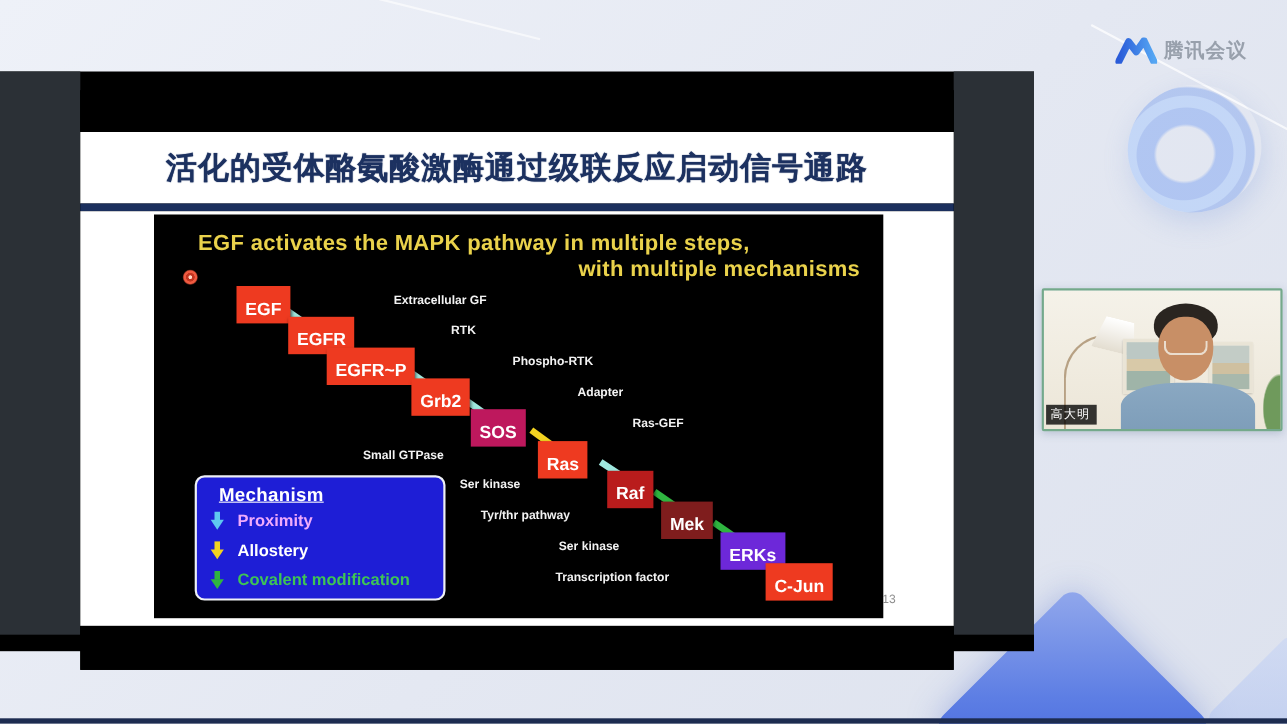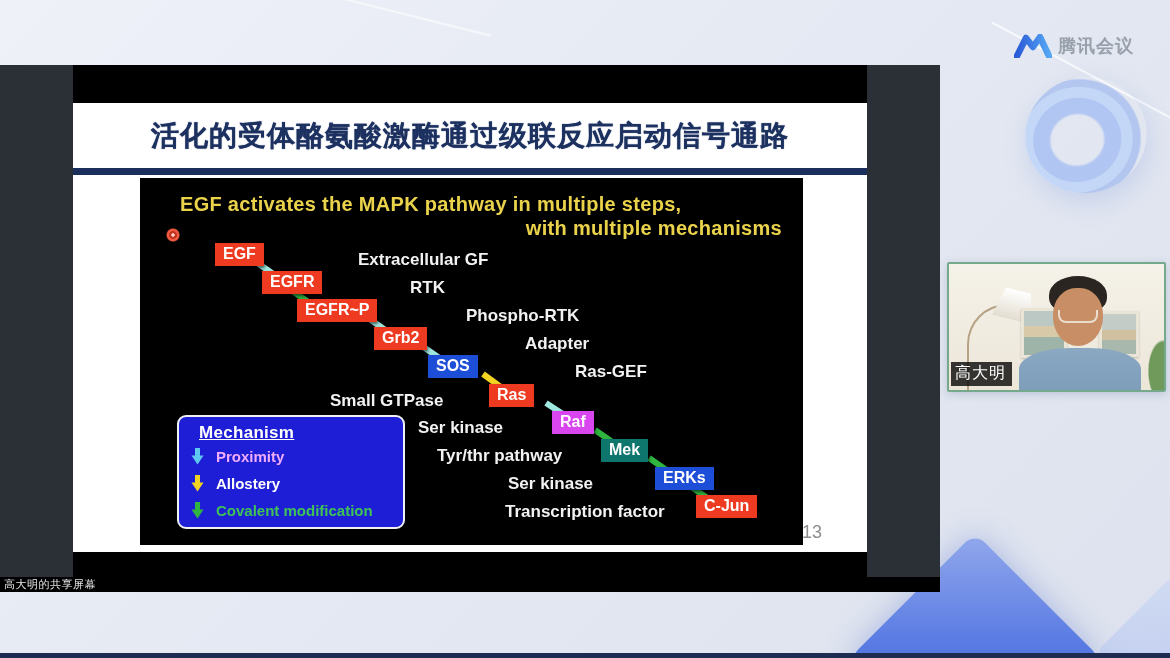--- a/index.html
+++ b/index.html
@@ -34,44 +34,44 @@
   
   .tm-logo { left:1014px; top:33px; height:26px; display:flex; align-items:center; }
   .tm-logo svg { display:block; }
   .tm-logo-text { margin-left:6px; font-size:18px; font-weight:700; color:#98a0ac; letter-spacing:1px; }
 
   
   .screen-share { left:0; top:65px; width:940px; height:527px; background:#000; }
   .side-strip { top:0; width:73px; height:512px; background:#2b3036; }
   .strip-left { left:0; }
   .strip-right { left:867px; }
-  .slide { left:73px; top:0; width:794px; height:527px; background:#000; }
+  .slide { left:73px; top:17px; width:794px; height:527px; background:#000; }
   .slide-band-top { left:0; top:0; width:794px; height:38px; background:#000; }
   .slide-title-band { left:0; top:38px; width:794px; height:65px; background:#fff;
                       display:flex; align-items:center; justify-content:center; }
   .slide-title { font-size:28px; font-weight:700; color:#1c3160; letter-spacing:1px;
                  text-shadow:0 0 1px #1c3160; white-space:nowrap; }
   .title-rule { left:0; top:103px; width:794px; height:7px; background:#1b2f5d; }
   .slide-body { left:0; top:110px; width:794px; height:377px; background:#fff; }
   .slide-band-bottom { left:0; top:487px; width:794px; height:40px; background:#000; }
-  .page-number { left:729px; top:347px; font-size:18px; color:#8d8d8d; }
+  .page-number { left:729px; top:347px; font-size:11px; color:#8d8d8d; }
 
   
   .diagram { left:67px; top:3px; width:663px; height:367px; background:#000; overflow:hidden; }
   .dg-heading { left:40px; top:14px; width:602px; font-size:20px; font-weight:700;
                 letter-spacing:.3px; line-height:24px; }
   .dg-heading .l1 { display:block; text-align:left; white-space:nowrap; }
   .dg-heading .l2 { display:block; text-align:right; white-space:nowrap; }
   .laser-dot { left:26px; top:50px; width:14px; height:14px; border-radius:50%;
                background:radial-gradient(circle,
                  #ffd9c8 0 14%, #c23420 20% 38%, #f05a40 42% 58%,
                  rgba(235,70,45,.25) 70%, rgba(0,0,0,0) 76%); }
-  .cascade-box { position:absolute; padding:2px 8px 3px 8px; font-size:16px; font-weight:700;
+  .cascade-box { position:absolute; padding:13px 8px 3px 8px; font-size:16px; font-weight:700;
                  color:#fff; white-space:nowrap; box-shadow:1px 2px 3px rgba(0,0,0,.6);text-align:center; }
-  .side-label { position:absolute; font-size:17px; font-weight:700; color:#f2f2f2; white-space:nowrap; }
+  .side-label { position:absolute; font-size:11px; font-weight:700; color:#f2f2f2; white-space:nowrap; }
   #arrows-svg { position:absolute; left:0; top:0; }
 
   
   .mech-box { left:37px; top:237px; width:228px; height:114px; background:#1e1ed6;
               border:2.5px solid #eef0f6; border-radius:9px; }
   .mech-title { position:absolute; left:20px; top:6px; font-size:17px; font-weight:700;
                 color:#fff; text-decoration:underline; letter-spacing:.3px; }
   .mech-item { position:absolute; left:12px; display:flex; align-items:center;
                font-size:15px; font-weight:700; }
   .mech-item svg { margin-right:12px; }
@@ -103,21 +103,21 @@
                  background:#c88f66; border-radius:46% 46% 50% 50%; }
   .person-glasses { position:absolute; left:109px; top:46px; width:40px; height:13px;
                     border-bottom:2px solid rgba(240,235,225,.85);
                     border-left:2px solid rgba(240,235,225,.85);
                     border-right:2px solid rgba(240,235,225,.85); border-radius:0 0 8px 8px; }
   .person-body { position:absolute; left:70px; top:84px; width:122px; height:50px;
                  background:linear-gradient(#8aa8c2,#7c9cb8); border-radius:42% 42% 0 0; }
   .plant { position:absolute; left:196px; top:70px; width:26px; height:62px;
            background:radial-gradient(ellipse at 70% 60%, #6f9a5c 0 55%, rgba(0,0,0,0) 60%); }
   .video-name { position:absolute; left:2px; bottom:4px; background:rgba(0,0,0,.78);
-                color:#fff; font-size:16px; padding:1px 6px 2px 4px; letter-spacing:1px; }
+                color:#fff; font-size:11px; padding:1px 6px 2px 4px; letter-spacing:1px; }
 </style>
 </head>
 <body>
 
 <div class="abs bg-diag1"></div>
 <div class="abs bg-diag2"></div>
 <div class="abs glass-ring"></div>
 <div class="abs blue-cube"></div>
 <div class="abs blue-cube-small"></div>
 <div class="abs bottom-bar"></div>
@@ -175,29 +175,29 @@
           </svg>
         <div id="cascade-layer">
             <div class="cascade-box" style="left: 75px; top: 65px; background: rgb(238, 58, 32);">EGF</div>
             <div class="side-label" style="left: 218px; top: 72px;">Extracellular GF</div>
             <div class="cascade-box" style="left: 122px; top: 93px; background: rgb(238, 58, 32);">EGFR</div>
             <div class="side-label" style="left: 270px; top: 100px;">RTK</div>
             <div class="cascade-box" style="left: 157px; top: 121px; background: rgb(238, 58, 32);">EGFR~P</div>
             <div class="side-label" style="left: 326px; top: 128px;">Phospho-RTK</div>
             <div class="cascade-box" style="left: 234px; top: 149px; background: rgb(238, 58, 32);">Grb2</div>
             <div class="side-label" style="left: 385px; top: 156px;">Adapter</div>
-            <div class="cascade-box" style="left: 288px; top: 177px; background: #1d4ed8;">SOS</div>
+            <div class="cascade-box" style="left: 288px; top: 177px; background: #be185d;">SOS</div>
             <div class="side-label" style="left: 435px; top: 184px;">Ras-GEF</div>
             <div class="cascade-box" style="left: 349px; top: 206px; background: rgb(238, 58, 32);">Ras</div>
             <div class="side-label" style="left: 190px; top: 213px;">Small GTPase</div>
-            <div class="cascade-box" style="left: 412px; top: 233px; background: #d946ef;">Raf</div>
+            <div class="cascade-box" style="left: 412px; top: 233px; background: #b91c1c;">Raf</div>
             <div class="side-label" style="left: 278px; top: 240px;">Ser kinase</div>
-            <div class="cascade-box" style="left: 461px; top: 261px; background: #0f766e;">Mek</div>
+            <div class="cascade-box" style="left: 461px; top: 261px; background: #7f1d1d;">Mek</div>
             <div class="side-label" style="left: 297px; top: 268px;">Tyr/thr pathway</div>
-            <div class="cascade-box" style="left: 515px; top: 289px; background: #1d4ed8;">ERKs</div>
+            <div class="cascade-box" style="left: 515px; top: 289px; background: #6d28d9;">ERKs</div>
             <div class="side-label" style="left: 368px; top: 296px;">Ser kinase</div>
             <div class="cascade-box" style="left: 556px; top: 317px; background: rgb(238, 58, 32);">C-Jun</div>
             <div class="side-label" style="left: 365px; top: 324px;">Transcription factor</div>
           </div>
 
         <div class="abs mech-box">
           <span class="mech-title">Mechanism</span>
           <div id="mech-items">
               <div class="mech-item" style="top: 31px;">
                 <svg width="13" height="17" viewBox="0 0 13 17">
@@ -222,23 +222,20 @@
               </div>
             </div>
         </div>
       </div>
       <span class="abs page-number">13</span>
     </div>
 
     <div class="abs slide-band-bottom"></div>
   </div>
 
-  <div class="abs share-bar">
-    <span>高大明的共享屏幕</span>
-  </div>
 </div>
 
 <div class="abs video-tile">
   <div class="lamp-pole"></div>
   <div class="lamp-shade"></div>
   <div class="frame frame-l"></div>
   <div class="frame frame-r"></div>
   <div class="person-body"></div>
   <div class="person-hair"></div>
   <div class="person-face"></div>

